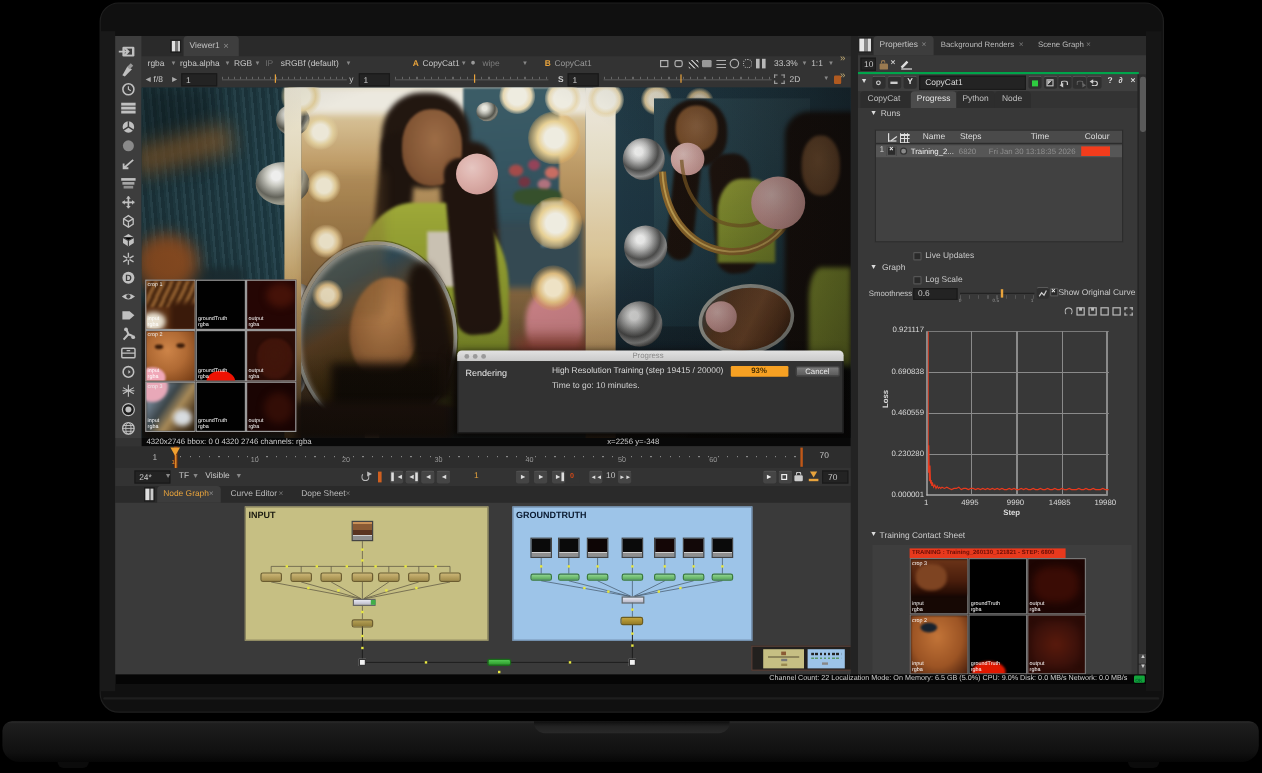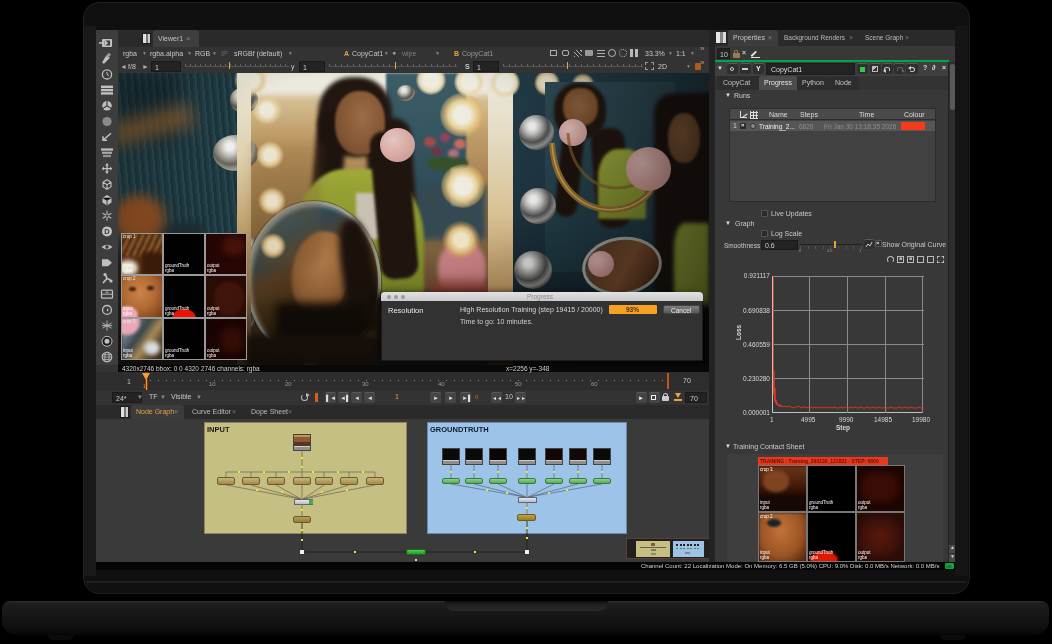--- a/index.html
+++ b/index.html
@@ -316,21 +316,21 @@
       </div>
 
     <div class="abs" style="left:263px;top:219px;width:322px;height:69px;border-radius:4px 4px 2px 2px;box-shadow:0 2px 8px rgba(0,0,0,.5);">
       <div class="abs" style="left:0;top:0;width:322px;height:9px;background:linear-gradient(180deg,#e2e2e2,#c9c9c9);border-radius:4px 4px 0 0;">
         <div class="abs" style="left:6px;top:3px;width:4px;height:4px;border-radius:50%;background:#9a9a9a;"></div>
         <div class="abs" style="left:13px;top:3px;width:4px;height:4px;border-radius:50%;background:#9a9a9a;"></div>
         <div class="abs" style="left:20px;top:3px;width:4px;height:4px;border-radius:50%;background:#9a9a9a;"></div>
         <span class="t" style="left:146px;top:1px;color:#8a8a8a;font-size:6.5px;">Progress</span>
       </div>
       <div class="abs" style="left:0;top:9px;width:322px;height:60px;background:#323232;border:1px solid #1c1c1c;border-top:none;">
-        <span class="t" style="left:6px;top:5px;color:#e8e8e8;font-size:7.5px;">Resolution</span>
+        <span class="t" style="left:6px;top:5px;color:#e8e8e8;font-size:7.5px;">Rendering</span>
         <span class="t" style="left:78px;top:5px;color:#d8d8d8;font-size:7px;">High Resolution Training (step 19415 / 20000)</span>
         <div class="abs" style="left:227px;top:4px;width:48px;height:9px;background:#f7a123;border-radius:1px;">
             <span class="t" style="left:17px;top:1px;color:#4a3000;font-size:6.5px;font-weight:bold;">93%</span>
           </div>
         <div class="abs" style="left:281px;top:4px;width:37px;height:9px;background:linear-gradient(180deg,#7c7c7c,#5a5a5a);border-radius:2px;border:1px solid #444;">
             <span class="t" style="left:7px;top:1px;color:#e8e8e8;font-size:6.5px;">Cancel</span>
           </div>
         <span class="t" style="left:78px;top:17px;color:#cfcfcf;font-size:7px;">Time to go: 10 minutes.</span>
       </div>
     </div>

